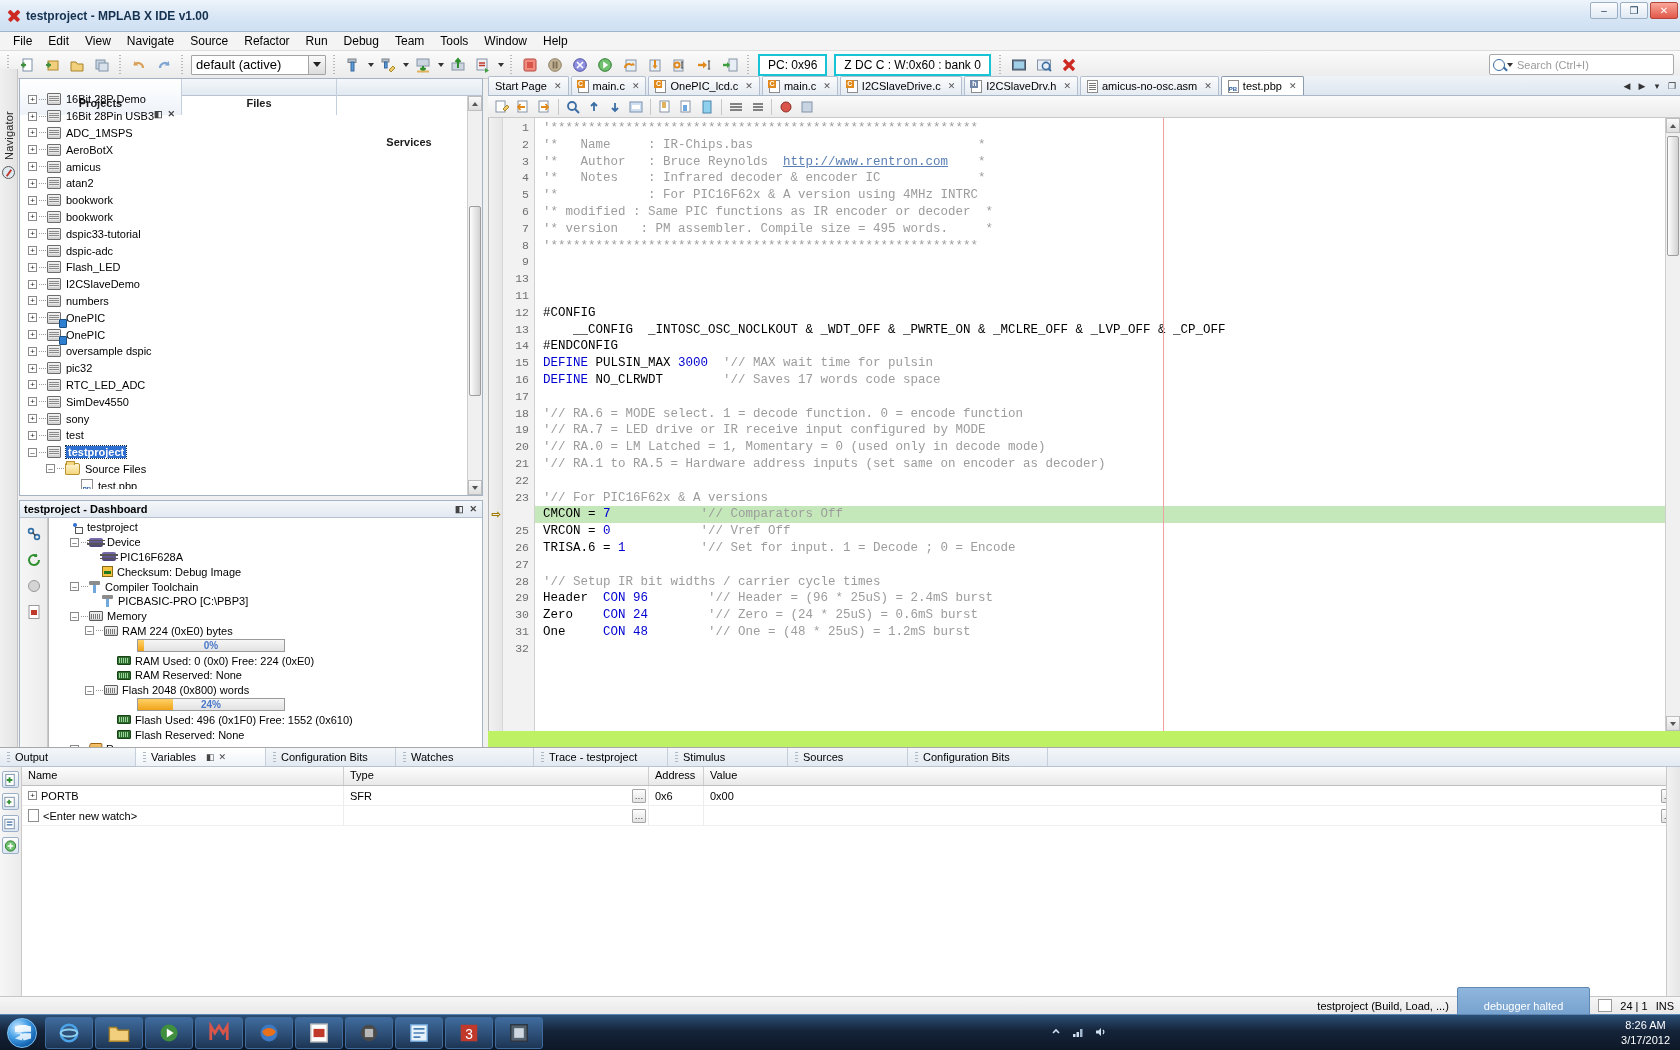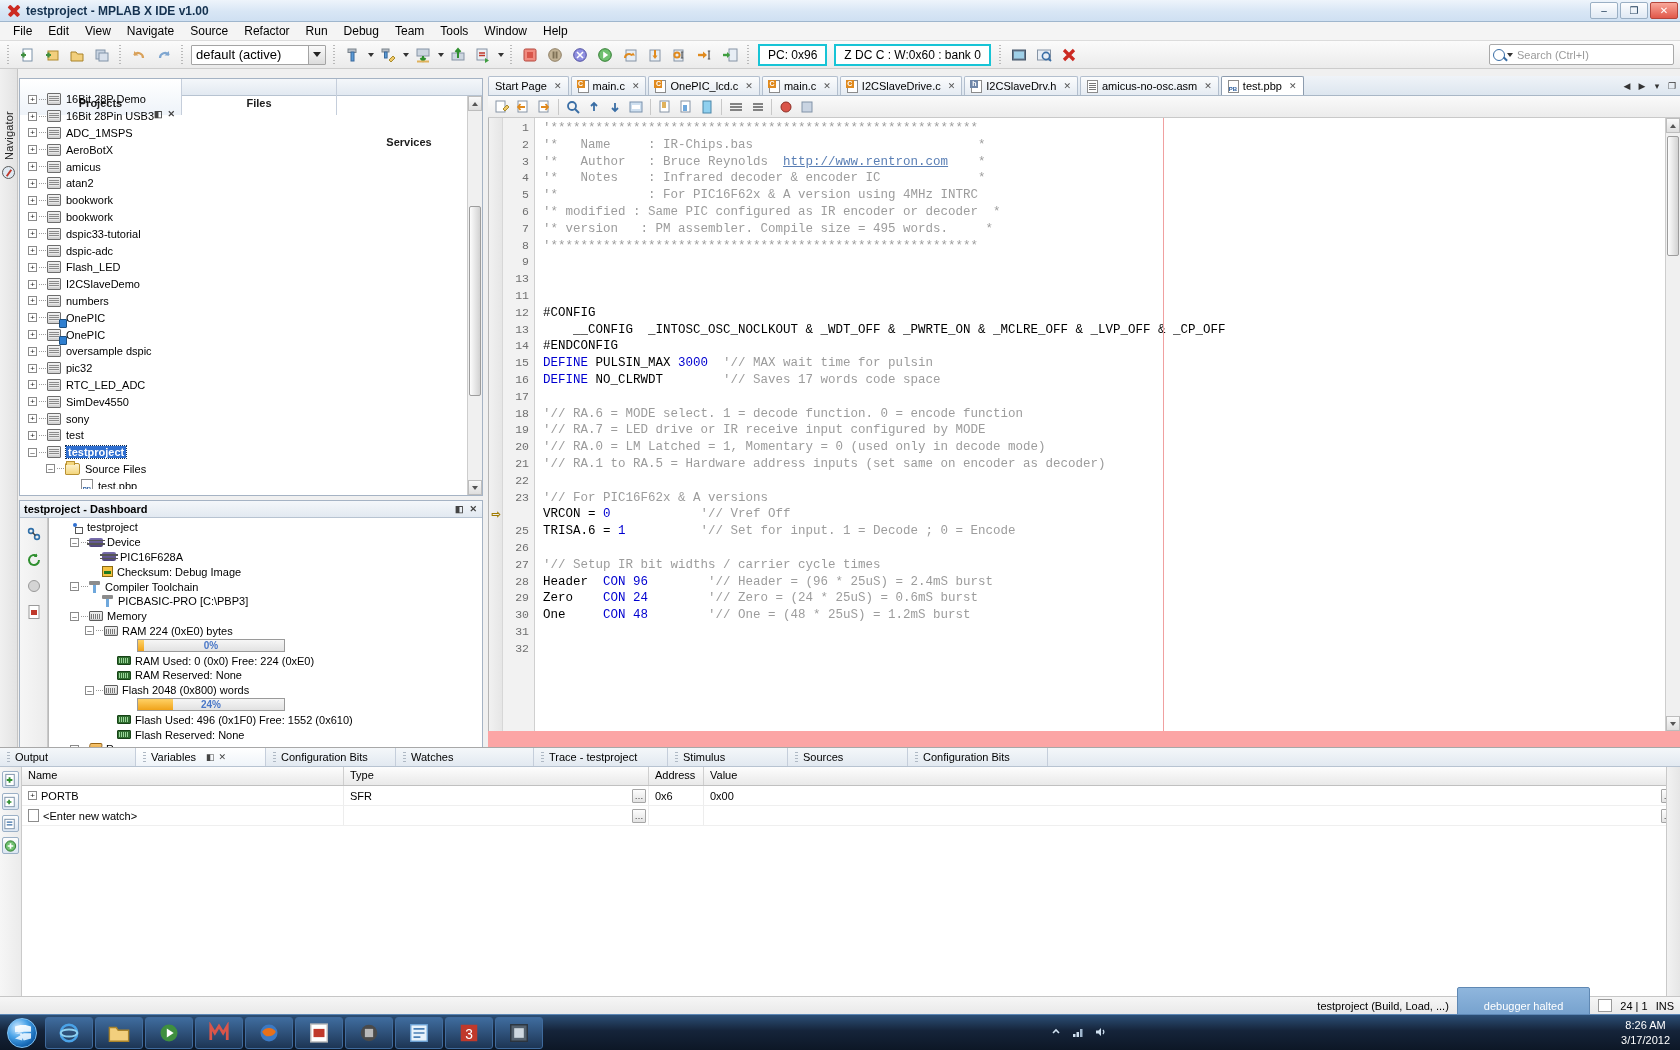--- a/index.html
+++ b/index.html
@@ -9,21 +9,21 @@
     font-family:"Liberation Sans", sans-serif;
     font-size:12px;
     background:#f0f0f0;
     overflow:hidden;
     -webkit-font-smoothing:none;
   }
   .app { position:relative; width:1680px; height:1050px; }
 
   
   .titlebar {
-    height:22px; background:linear-gradient(#eef4fb,#d8e6f5 55%,#cfe0f2);
+    height:32px; background:linear-gradient(#eef4fb,#d8e6f5 55%,#cfe0f2);
     border-bottom:1px solid #9fb6cd;
     display:flex; align-items:center; padding-left:6px; position:relative;
   }
   .titlebar .tbicon { width:15px; height:15px; margin-right:5px; position:relative; }
   .titlebar .tbicon::before, .titlebar .tbicon::after{
     content:""; position:absolute; left:1px; top:6px; width:14px; height:3.5px;
     background:#cc2a22; border-radius:1px;
   }
   .titlebar .tbicon::before { transform:rotate(45deg); }
   .titlebar .tbicon::after  { transform:rotate(-45deg); }
@@ -204,21 +204,21 @@
     display:flex;align-items:center;justify-content:center;}
   .dbar {
     width:148px;height:13px;border:1px solid #9a9a9a;background:linear-gradient(#f6f6f6,#e2e2e2);
     position:relative; display:flex; align-items:center; justify-content:center;
     font-size:10px; color:#4a78c8; font-weight:bold; margin-left:2px;
   }
   .dbar .fill{position:absolute;left:0;top:0;bottom:0;background:linear-gradient(#ffd266,#f0a31a);}
   .dbar span{position:relative;z-index:2;}
 
   
-  .editor-area { position:absolute; left:488px; top:76px; right:0px; bottom:27px; background:#fca5a5; }
+  .editor-area { position:absolute; left:488px; top:76px; right:0px; bottom:27px; background:#bef264; }
   .etabs { height:20px; display:flex; align-items:flex-end; background:linear-gradient(#eff3f8,#dde6ef);
     border-bottom:1px solid #a9b7c6; position:relative; }
   .etab { height:19px; display:flex; align-items:center; gap:4px; padding:0 6px;
     font-size:11px; border:1px solid #b3bfce; border-bottom:none; margin-right:2px;
     background:linear-gradient(#fbfcfd,#e5ebf2); border-radius:2px 2px 0 0; white-space:nowrap; }
   .etab.active { background:#fff; border-color:#8d9cae; font-weight:normal; }
   .etab .x { font-size:9px; color:#555; margin-left:3px; }
   .doc-ico { width:11px;height:13px;background:#fff;border:1px solid #8c8c8c;position:relative;flex:none; }
   .doc-ico.c::after{content:"C";position:absolute;left:-2px;top:-1px;width:8px;height:8px;background:#e08a1e;
     color:#fff;font-size:7px;line-height:8px;text-align:center;font-weight:bold;}
@@ -1050,38 +1050,39 @@
           <div class="gl">31</div>
           <div class="gl">32</div>
         </div>
       <div class="codecol" id="code-column">
         <div class="marginline" style="left:628px;"></div>
       <div class="cline"><span class="cm">'*********************************************************</span></div>
           <div class="cline"><span class="cm">'*   Name     : IR-Chips.bas                              *</span></div>
           <div class="cline"><span class="cm">'*   Author   : Bruce Reynolds  </span><span class="link">http://www.rentron.com</span><span class="cm">    *</span></div>
           <div class="cline"><span class="cm">'*   Notes    : Infrared decoder &amp; encoder IC             *</span></div>
           <div class="cline"><span class="cm">'*            : For PIC16F62x &amp; A version using 4MHz INTRC</span></div>
-          <div class="cline"><span class="cm">'* modified : Same PIC configured as IR encoder or decoder  *</span></div>
+          <div class="cline"><span class="cm">'* modified : Same PIC functions as IR encoder or decoder  *</span></div>
           <div class="cline"><span class="cm">'* version   : PM assembler. Compile size = 495 words.     *</span></div>
           <div class="cline"><span class="cm">'*********************************************************</span></div>
           <div class="cline">&nbsp;</div>
           <div class="cline">&nbsp;</div>
           <div class="cline">&nbsp;</div>
           <div class="cline"><span>#CONFIG</span></div>
           <div class="cline"><span>    __CONFIG  _INTOSC_OSC_NOCLKOUT &amp; _WDT_OFF &amp; _PWRTE_ON &amp; _MCLRE_OFF &amp; _LVP_OFF &amp; _CP_OFF</span></div>
           <div class="cline"><span>#ENDCONFIG</span></div>
           <div class="cline"><span class="kw">DEFINE</span><span> PULSIN_MAX </span><span class="num">3000</span><span class="cm">  '// MAX wait time for pulsin</span></div>
           <div class="cline"><span class="kw">DEFINE</span><span> NO_CLRWDT</span><span class="cm">        '// Saves 17 words code space</span></div>
           <div class="cline">&nbsp;</div>
           <div class="cline"><span class="cm">'// RA.6 = MODE select. 1 = decode function. 0 = encode function</span></div>
           <div class="cline"><span class="cm">'// RA.7 = LED drive or IR receive input configured by MODE</span></div>
           <div class="cline"><span class="cm">'// RA.0 = LM Latched = 1, Momentary = 0 (used only in decode mode)</span></div>
           <div class="cline"><span class="cm">'// RA.1 to RA.5 = Hardware address inputs (set same on encoder as decoder)</span></div>
           <div class="cline">&nbsp;</div>
           <div class="cline"><span class="cm">'// For PIC16F62x &amp; A versions</span></div>
+          <div class="cline hl"><span>CMCON = </span><span class="num">7</span><span class="cm">            '// Comparators Off</span></div>
           <div class="cline"><span>VRCON = </span><span class="num">0</span><span class="cm">            '// Vref Off</span></div>
           <div class="cline"><span>TRISA.6 = </span><span class="num">1</span><span class="cm">          '// Set for input. 1 = Decode ; 0 = Encode</span></div>
           <div class="cline">&nbsp;</div>
           <div class="cline"><span class="cm">'// Setup IR bit widths / carrier cycle times</span></div>
           <div class="cline"><span>Header  </span><span class="kw">CON</span><span> </span><span class="num">96</span><span class="cm">        '// Header = (96 * 25uS) = 2.4mS burst</span></div>
           <div class="cline"><span>Zero    </span><span class="kw">CON</span><span> </span><span class="num">24</span><span class="cm">        '// Zero = (24 * 25uS) = 0.6mS burst</span></div>
           <div class="cline"><span>One     </span><span class="kw">CON</span><span> </span><span class="num">48</span><span class="cm">        '// One = (48 * 25uS) = 1.2mS burst</span></div>
           <div class="cline">&nbsp;</div>
         </div>
     </div>

